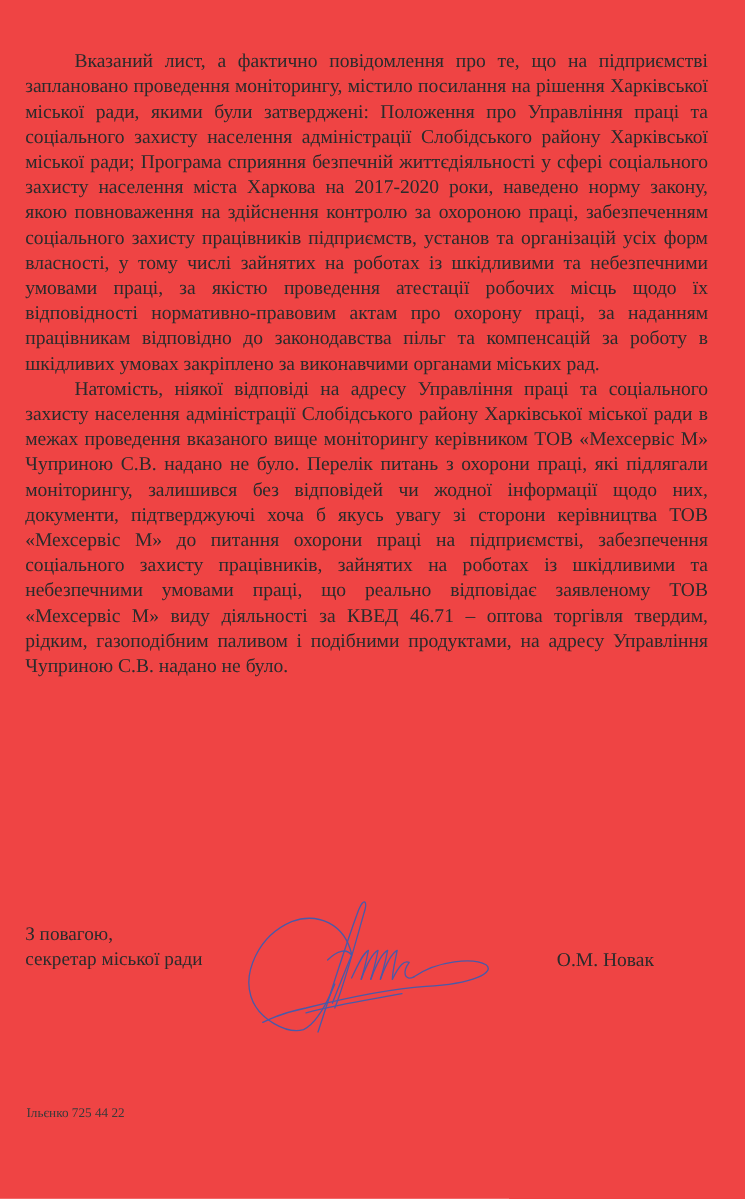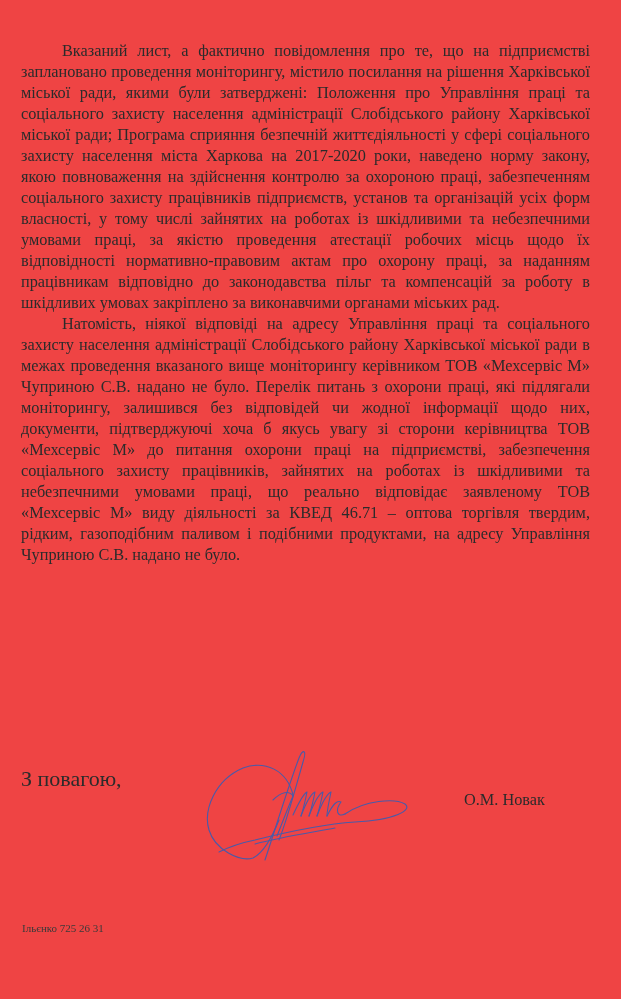--- a/index.html
+++ b/index.html
@@ -13,21 +13,21 @@
     .body-text {
       position: absolute; left: 21px; top: 40px; width: 569px;
       font-size: 16.3px; line-height: 21px;
     }
     .body-text p {
       margin: 0; text-align: justify; text-indent: 41px;
     }
     .body-text p.last-left { text-align-last: left; }
     .closing {
       position: absolute; left: 21px; top: 768px;
-      font-size: 22px; line-height: 21px;
+      font-size: 16px; line-height: 21px;
     }
     .signer {
       position: absolute; left: 464px; top: 789px;
       font-size: 16.3px; line-height: 21px; text-align: right;
     }
     .signature {
       position: absolute; left: 195px; top: 740px; width: 230px; height: 125px;
     }
     .executor {
       position: absolute; left: 22px; top: 921px;
@@ -38,20 +38,21 @@
 <body>
 
 <div class="page">
   <div class="body-text">
     <p class="last-left">Вказаний лист, а фактично повідомлення про те, що на підприємстві заплановано проведення моніторингу, містило посилання на рішення Харківської міської ради, якими були затверджені: Положення про Управління праці та соціального захисту населення адміністрації Слобідського району Харківської міської ради; Програма сприяння безпечній життєдіяльності у сфері соціального захисту населення міста Харкова на 2017-2020 роки, наведено норму закону, якою повноваження на здійснення контролю за охороною праці, забезпеченням соціального захисту працівників підприємств, установ та організацій усіх форм власності, у тому числі зайнятих на роботах із шкідливими та небезпечними умовами праці, за якістю проведення атестації робочих місць щодо їх відповідності нормативно-правовим актам про охорону праці, за наданням працівникам відповідно до законодавства пільг та компенсацій за роботу в шкідливих умовах закріплено за виконавчими органами міських рад.</p>
     <p class="last-left">Натомість, ніякої відповіді на адресу Управління праці та соціального захисту населення адміністрації Слобідського району Харківської міської ради в межах проведення вказаного вище моніторингу керівником ТОВ «Мехсервіс М» Чуприною С.В. надано не було. Перелік питань з охорони праці, які підлягали моніторингу, залишився без відповідей чи жодної інформації щодо них, документи, підтверджуючі хоча б якусь увагу зі сторони керівництва ТОВ «Мехсервіс М» до питання охорони праці на підприємстві, забезпечення соціального захисту працівників, зайнятих на роботах із шкідливими та небезпечними умовами праці, що реально відповідає заявленому ТОВ «Мехсервіс М» виду діяльності за КВЕД 46.71 – оптова торгівля твердим, рідким, газоподібним паливом і подібними продуктами, на адресу Управління Чуприною С.В. надано не було.</p>
   </div>
 
   <div class="closing">
     <div>З повагою,</div>
+    <div>секретар міської ради</div>
   </div>
 
   <svg class="signature" viewBox="0 0 230 125">
     <g fill="none" stroke="#4a5aa8" stroke-width="1.1" stroke-linecap="round" stroke-linejoin="round">
 
       <path d="M98 55 C 92 30, 70 20, 48 28 C 20 40, 8 70, 14 90 C 20 110, 45 122, 58 118 C 70 112, 78 95, 84 80"></path>
 
       <path d="M70 120 C 80 90, 92 50, 104 18 C 108 8, 112 10, 108 22 C 100 50, 92 80, 84 100"></path>
 
       <path d="M78 60 C 86 52, 94 50, 98 56 C 92 70, 86 86, 82 96"></path>
@@ -61,14 +62,14 @@
       <path d="M122 76 C 128 60, 132 54, 136 52 C 134 62, 132 70, 132 76"></path>
       <path d="M132 76 C 138 64, 142 60, 146 62 C 140 70, 142 78, 150 74"></path>
 
       <path d="M150 74 C 170 60, 200 58, 210 64 C 218 70, 200 80, 160 82 C 130 84, 100 90, 60 100 C 40 104, 28 110, 24 112"></path>
       <path d="M140 88 C 120 92, 90 96, 60 104"></path>
     </g>
   </svg>
 
   <div class="signer">О.М. Новак</div>
 
-  <div class="executor">Ільєнко 725 26 31</div>
+  <div class="executor">Ільєнко 725 44 22</div>
 </div>
 
 </body></html>

